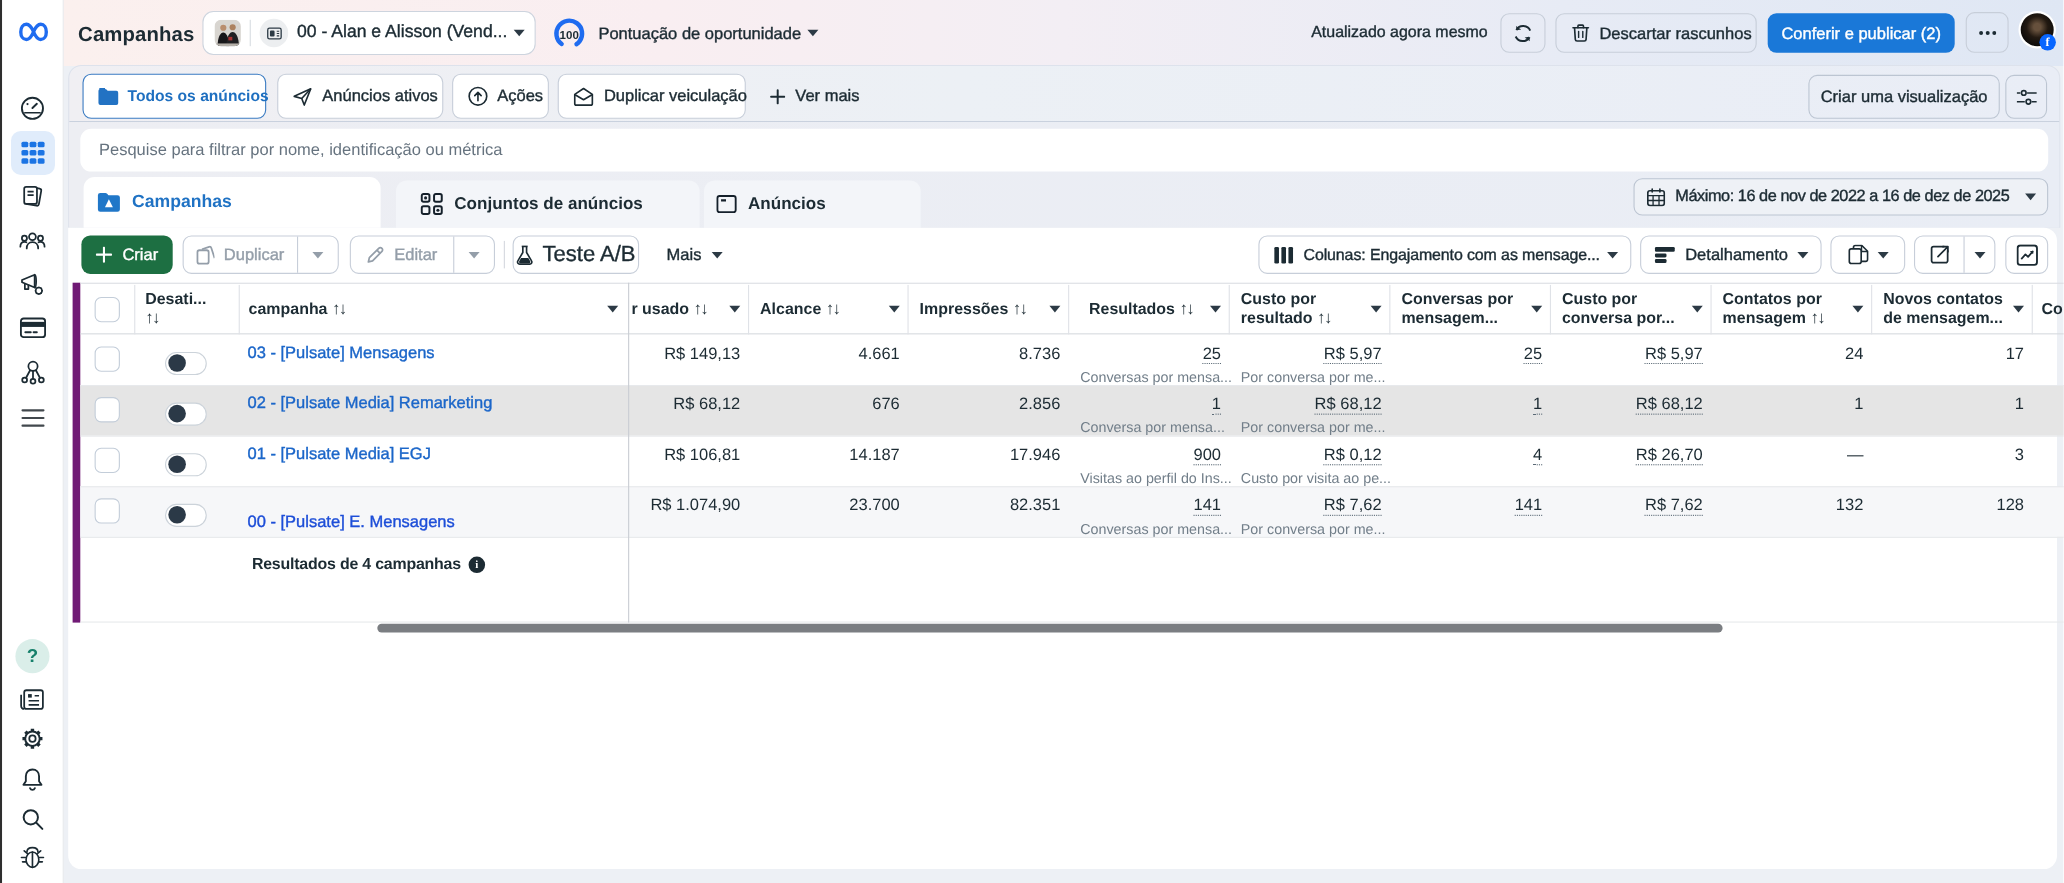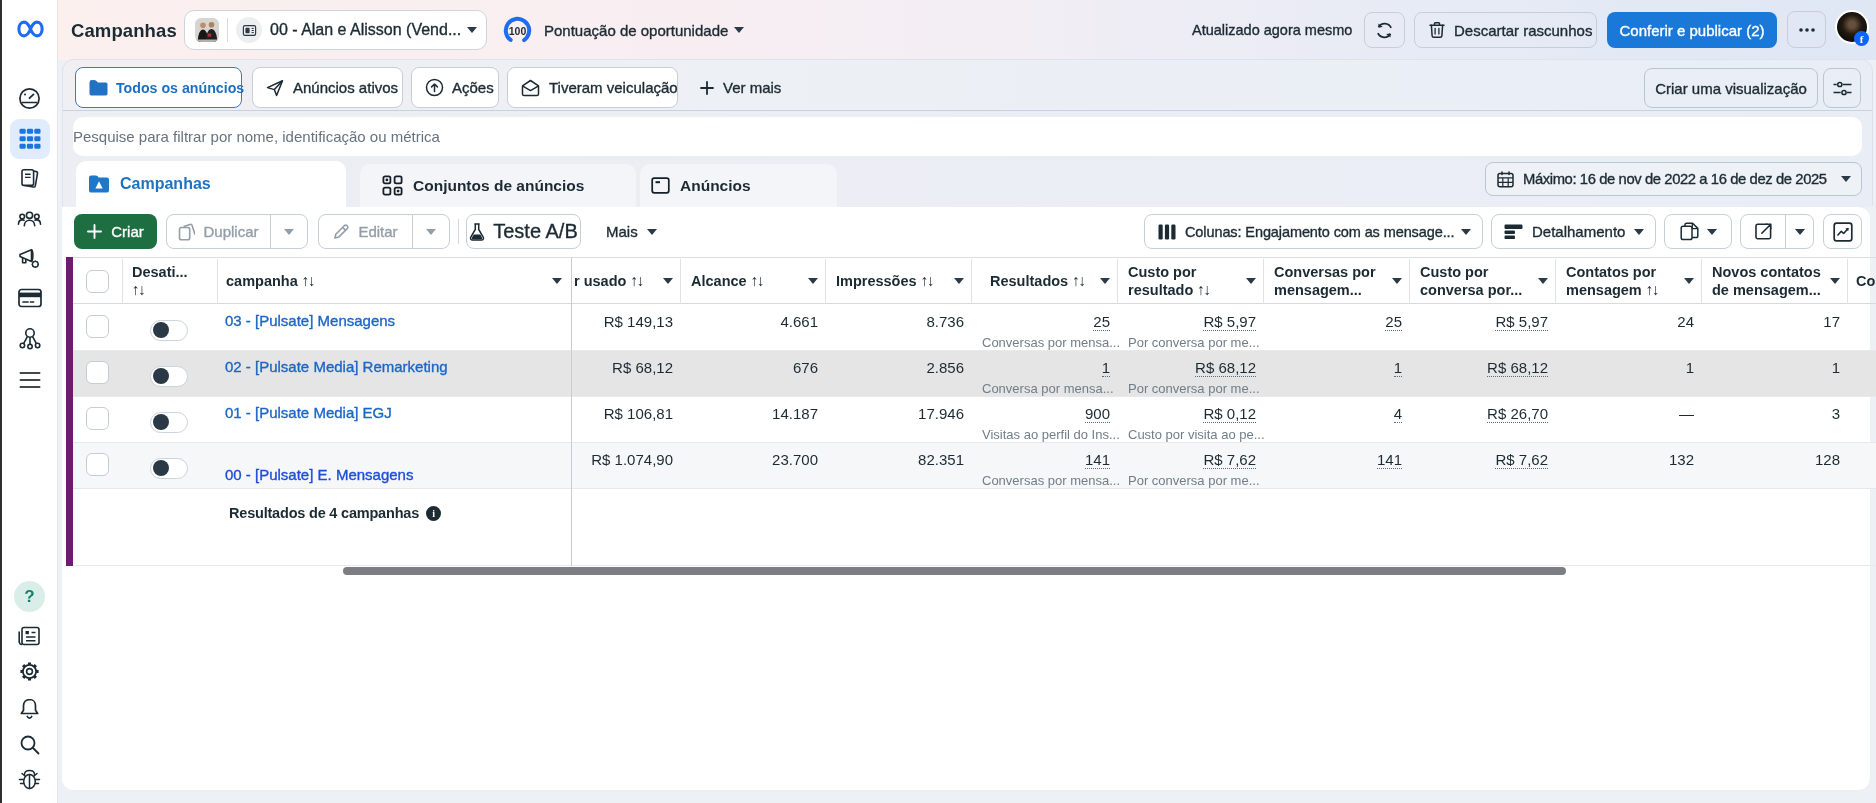--- a/index.html
+++ b/index.html
@@ -253,21 +253,21 @@
       </svg>
     <span class="med" style="margin-left:8px;font-size:15px;">Ações</span>
   </div>
   <div class="abs btn" style="left:507px;top:67px;width:171px;height:41px;padding-left:13px;background:#fff;">
     <svg width="19" height="18" viewBox="0 0 19 18">
         <g fill="none" stroke="#1c2b33" stroke-width="1.5" stroke-linejoin="round">
           <path d="M1.5 6.8 L9.5 1.5 L17.5 6.8 V15 a1.6 1.6 0 0 1 -1.6 1.6 H3.1 A1.6 1.6 0 0 1 1.5 15 Z"></path>
           <path d="M1.8 7.2 L9.5 11.6 L17.2 7.2"></path>
         </g>
       </svg>
-    <span class="med" style="margin-left:9px;font-size:15px;">Tiveram veiculação</span>
+    <span class="med" style="margin-left:9px;font-size:15px;">Duplicar veiculação</span>
   </div>
   <div class="abs" style="left:700px;top:67px;height:41px;display:flex;align-items:center;">
     <svg width="14" height="14" viewBox="0 0 14 14">
         <path d="M7 1 V13 M1 7 H13" stroke="#1c2b33" stroke-width="1.8" stroke-linecap="round"></path>
       </svg>
     <span class="med" style="margin-left:9px;font-size:15px;">Ver mais</span>
   </div>
   <div class="abs btn" style="left:1644px;top:68px;width:174px;height:40px;justify-content:center;border-color:#bcc5d2;">
       <span class="med" style="font-size:15px;">Criar uma visualização</span>
     </div>
@@ -277,21 +277,21 @@
           <path d="M0.5 3.5 h3.2 M9.8 3.5 h8.7 M0.5 11.5 h7.2 M13.9 11.5 h4.6"></path>
           <circle cx="6.8" cy="3.5" r="2.1"></circle>
           <circle cx="11" cy="11.5" r="2.1"></circle>
         </g>
       </svg>
   </div>
 
   <div class="abs" style="left:63px;top:110px;width:1809px;height:1px;background:#c9d1de;"></div>
   <div class="abs" style="left:63px;top:111px;width:1809px;height:96px;background:linear-gradient(90deg,#edeef3,#e9edf5);"></div>
 
-  <div class="abs" style="left:73px;top:117px;width:1789px;height:39px;background:#fff;border-radius:10px;display:flex;align-items:center;padding-left:0;color:#66737f;font-size:15px;">Pesquise para filtrar por nome, identificação ou métrica</div>
+  <div class="abs" style="left:73px;top:117px;width:1789px;height:39px;background:#fff;border-radius:10px;display:flex;align-items:center;padding-left:17px;color:#66737f;font-size:15px;">Pesquise para filtrar por nome, identificação ou métrica</div>
 
   <div class="abs" style="left:360px;top:164px;width:276px;height:43px;background:#f3f5f9;border-radius:10px 10px 0 0;display:flex;align-items:center;padding-left:22px;">
     <svg width="21" height="21" viewBox="0 0 21 21">
         <g fill="none" stroke="#15202b" stroke-width="1.8">
           <rect x="1.4" y="1.4" width="7" height="7" rx="1.6"></rect>
           <rect x="12.6" y="1.4" width="7" height="7" rx="1.6"></rect>
           <rect x="1.4" y="12.6" width="7" height="7" rx="1.6"></rect>
           <rect x="12.6" y="12.6" width="7" height="7" rx="1.6"></rect>
         </g>
         <circle cx="4.9" cy="4.9" r="1.4" fill="#15202b"></circle>

